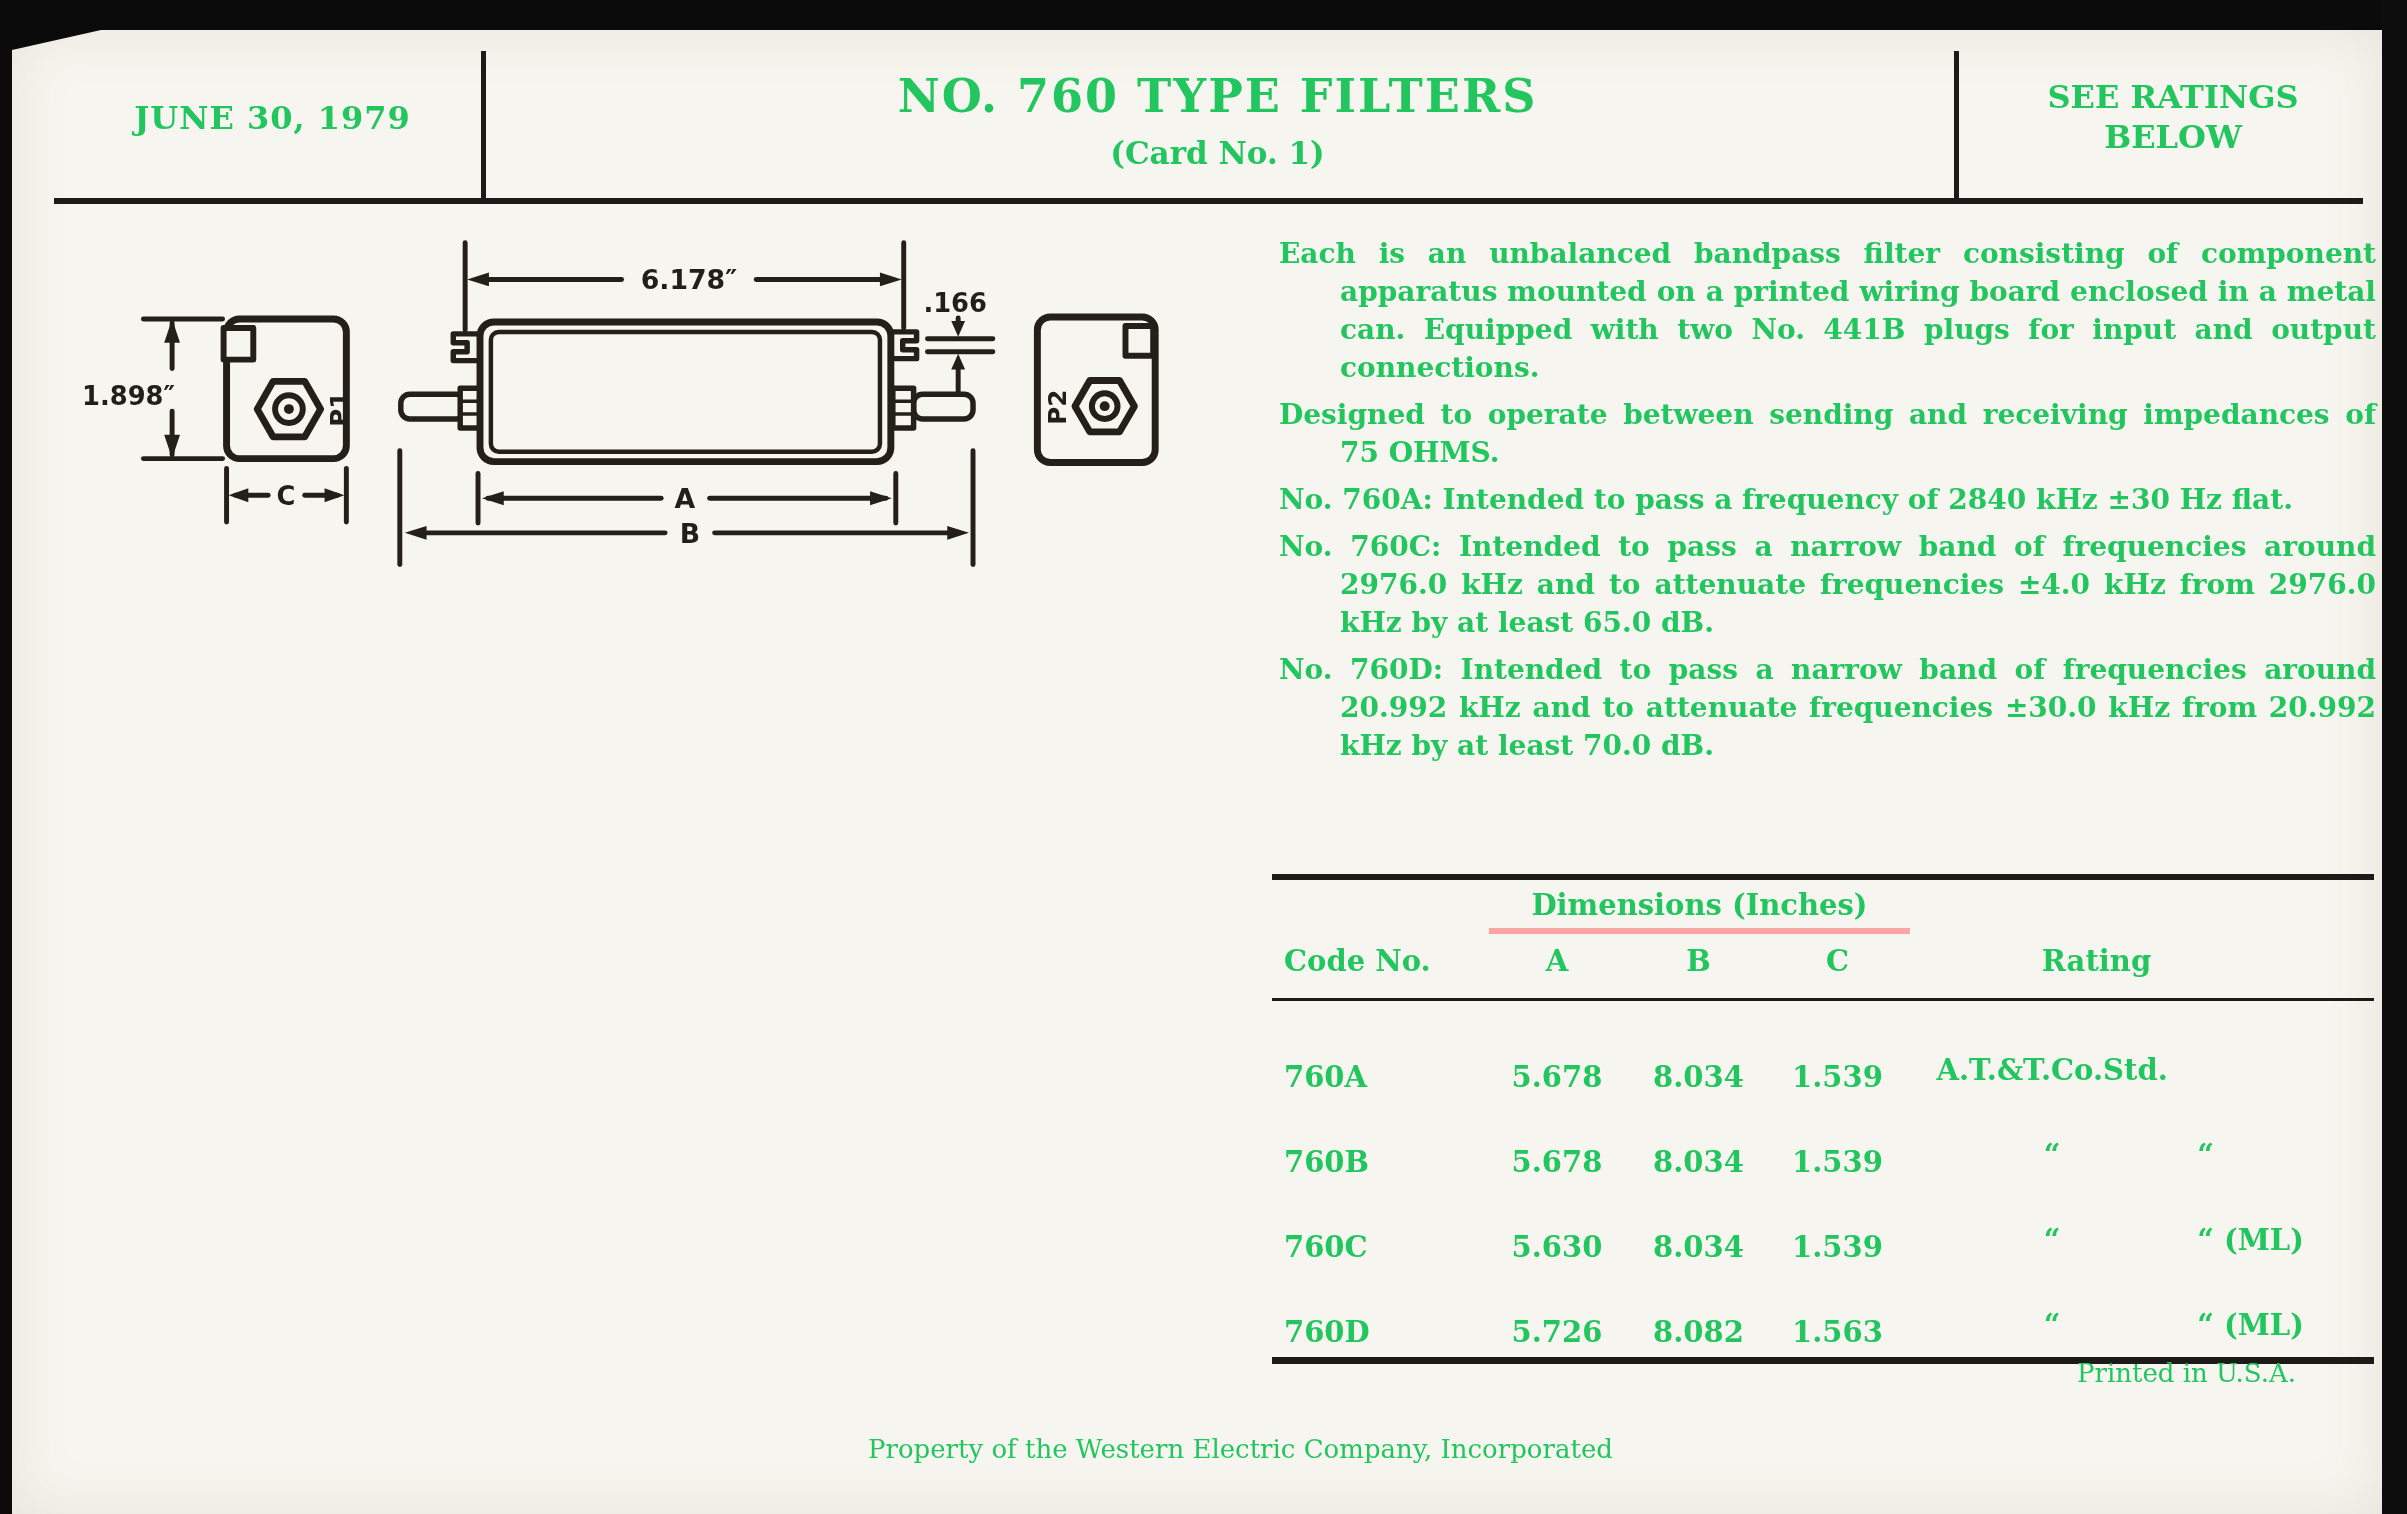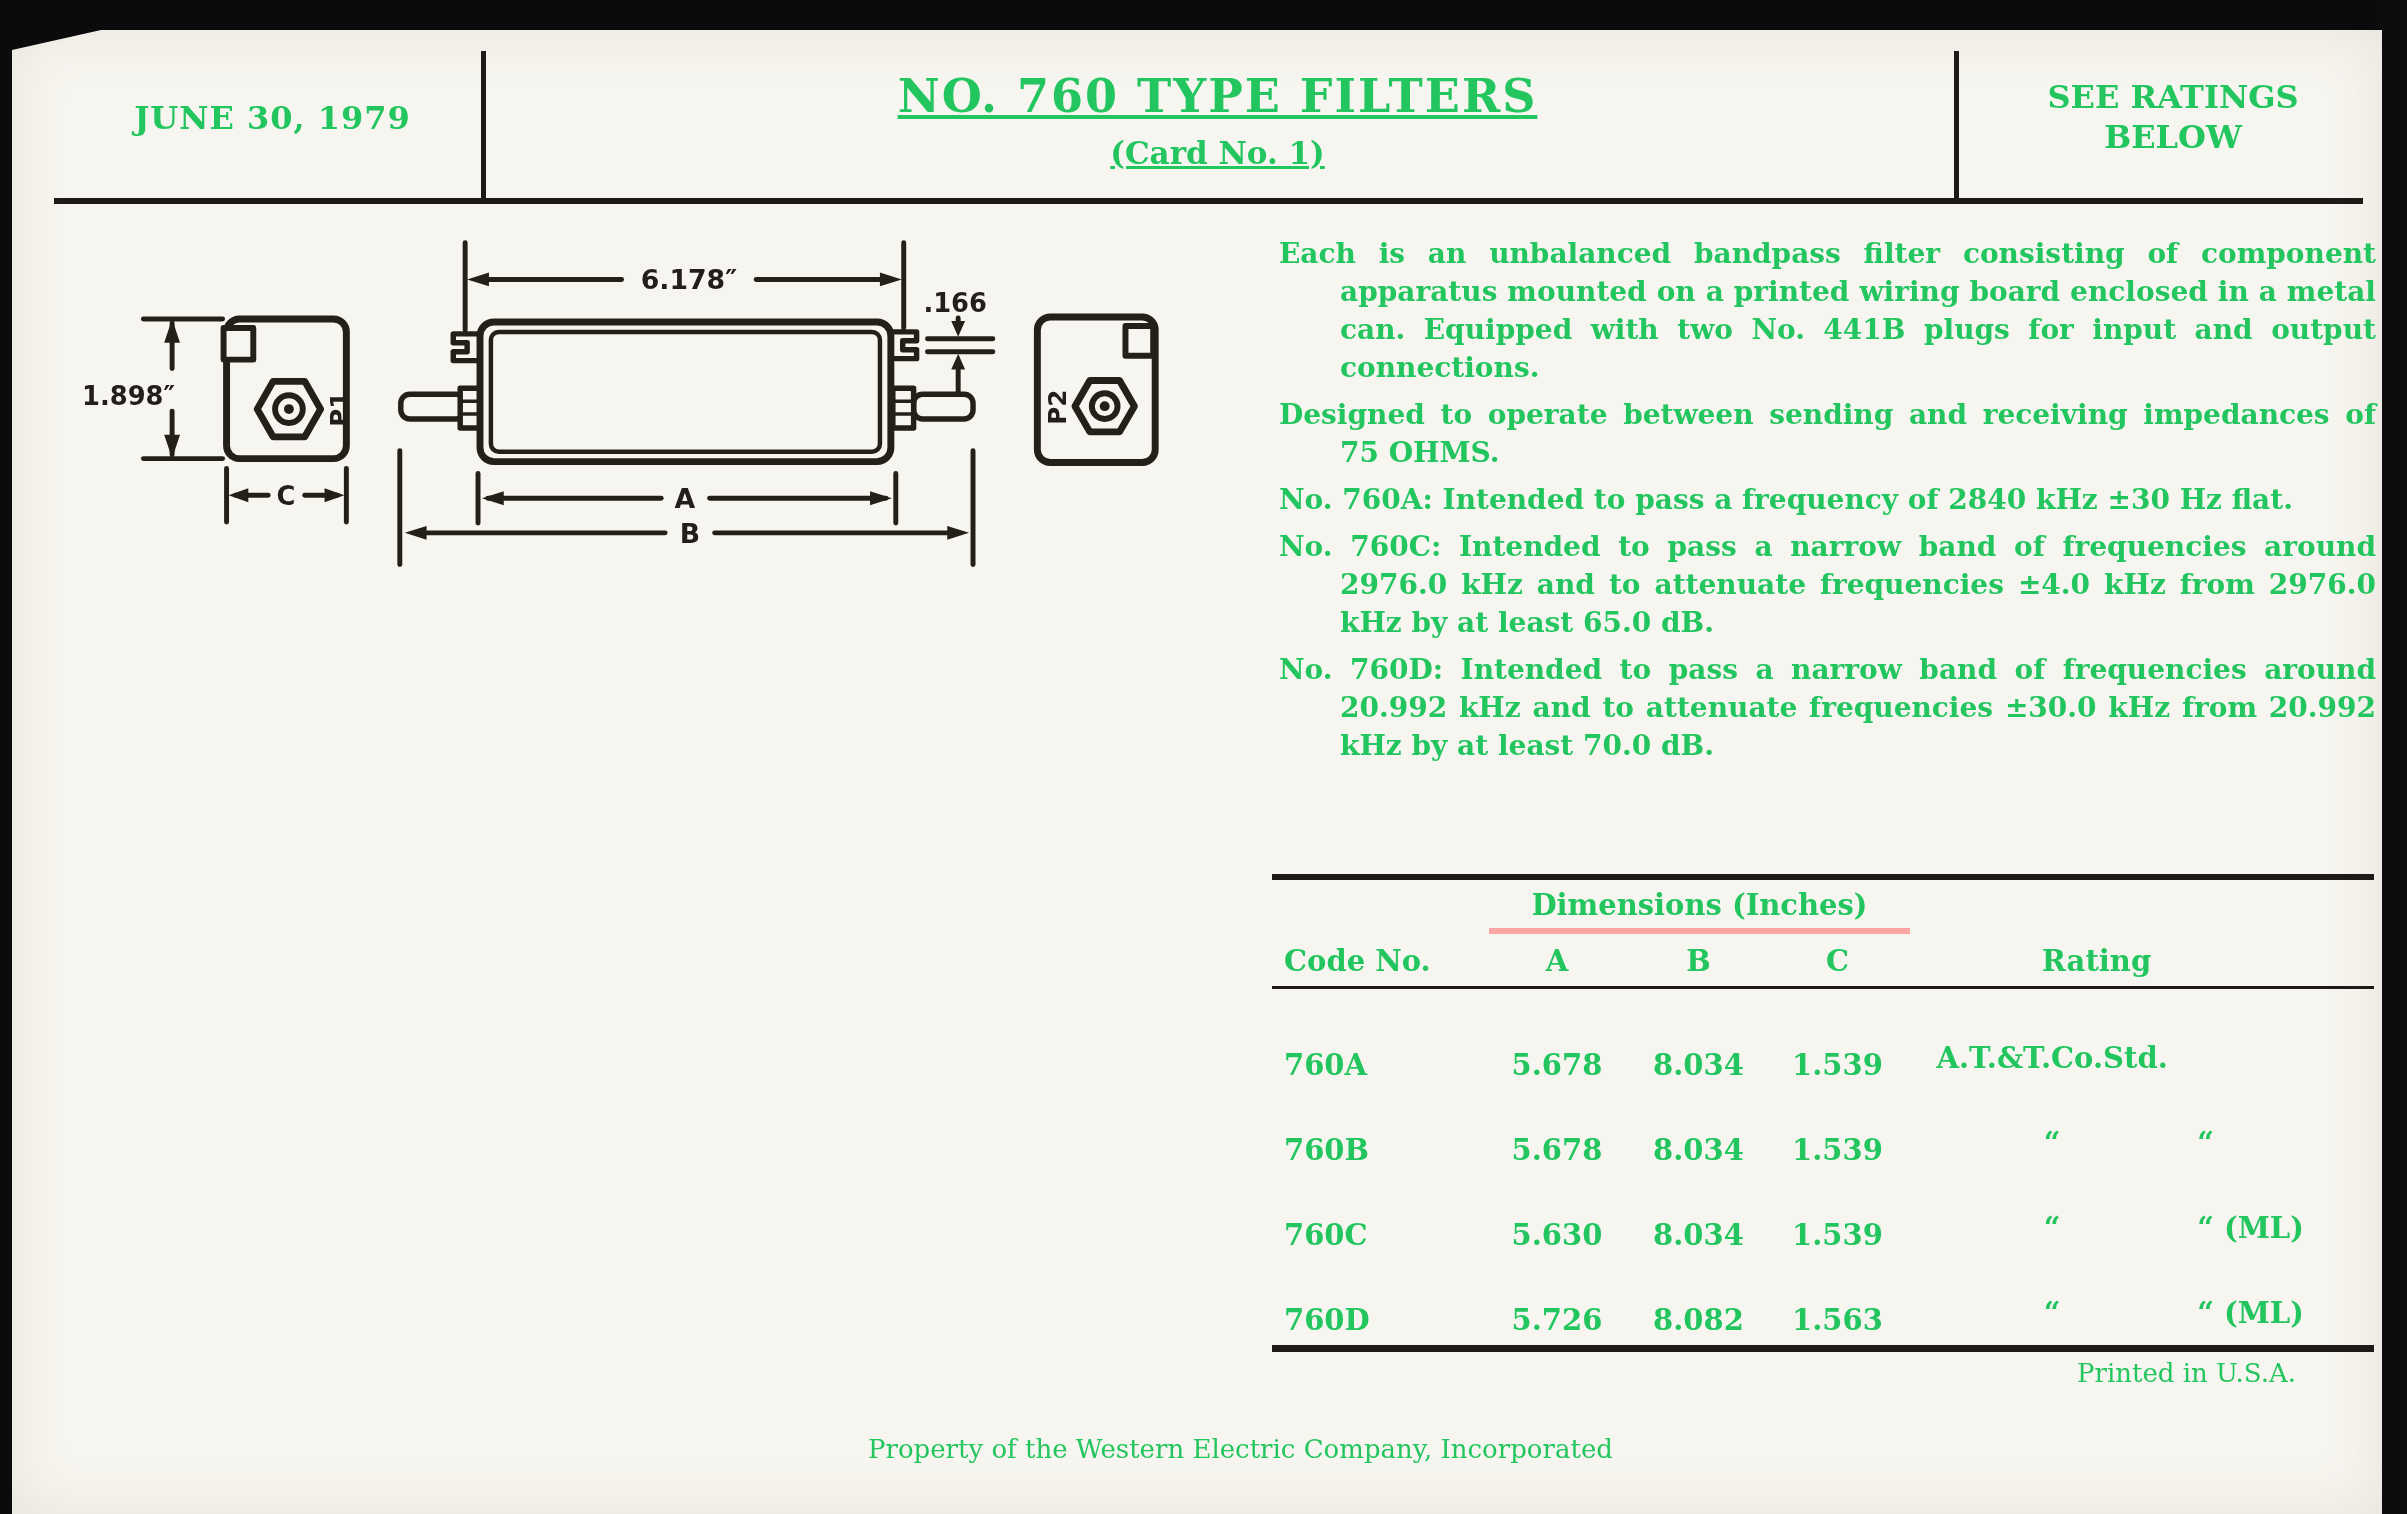--- a/index.html
+++ b/index.html
@@ -7,42 +7,42 @@
         font-family:"DejaVu Serif","Liberation Serif",serif;color:#22c55e;}
   .card{position:absolute;left:12px;top:30px;width:2370px;height:1485px;
         background:#f7f5ef;box-shadow:inset 0 0 59px rgba(120,110,90,.12);}
   .corner-wedge{position:absolute;left:12px;top:30px;width:89px;height:20px;background:#0b0b0b;
         clip-path:polygon(0 0,100% 0,0 100%);}
   .band-right{position:absolute;top:0;left:2382px;width:26px;height:1515px;background:#0d0d0d;}
 
   
   .hdr-date{position:absolute;left:109px;top:99px;width:327px;text-align:center;
         font-size:32px;font-weight:bold;letter-spacing:1px;}
-  .hdr-title-wrap{position:absolute;left:495px;top:71px;width:1445px;text-align:center;text-decoration:underline;}
+  .hdr-title-wrap{position:absolute;left:495px;top:71px;width:1445px;text-align:center;}
   .hdr-title{font-size:46px;font-weight:bold;letter-spacing:2px;line-height:50px;}
   .hdr-sub{font-size:31px;font-weight:bold;margin-top:14px;}
   .hdr-note{position:absolute;left:1980px;top:77px;width:386px;text-align:center;
         font-size:32px;font-weight:bold;line-height:40px;}
   .vrule{position:absolute;top:51px;width:5px;height:147px;background:#1d1a17;}
   .vrule.v1{left:481px;} .vrule.v2{left:1954px;}
   .hrule-top{position:absolute;left:54px;top:198px;width:2309px;height:6px;background:#1d1a17;}
 
   
   .copy{position:absolute;left:1279px;top:235px;width:1097px;}
   .para{font-size:28px;line-height:38px;font-weight:bold;text-align:justify;
         padding-left:61px;text-indent:-61px;margin:0 0 9px 0;}
 
   
   .spec{position:absolute;left:1272px;top:874px;width:1102px;font-weight:bold;font-size:29px;}
   .rule{background:#1d1a17;}
   .rule.t{height:6px;} .rule.m{height:3px;} .rule.b{height:7px;margin-top:8px;}
   .group-label{display:block;margin:8px 0 0 217px;width:421px;text-align:center;
         padding-bottom:6px;border-bottom:6px solid #fca5a5;}
   .grid{display:grid;grid-template-columns:213px 144px 139px 139px 468px;align-items:baseline;}
-  .th{padding:10px 0 8px 0;}
+  .th{padding:10px 0 20px 0;}
   .c-code{padding-left:12px;} .c-num{text-align:center;}
   .th-rating{text-align:center;padding-right:89px;}
   .row{line-height:34px;margin-top:44px;}
   .rating-cell{position:relative;height:34px;}
   .rating-cell .r1{position:absolute;left:0;width:62%;text-align:center;}
   .rating-cell .r2{position:absolute;left:62%;width:38%;text-align:left;}
 
   
   .foot-left{position:absolute;left:868px;top:1434px;font-size:26px;font-weight:normal;}
   .foot-right{position:absolute;left:2077px;top:1358px;font-size:26px;font-weight:normal;}

